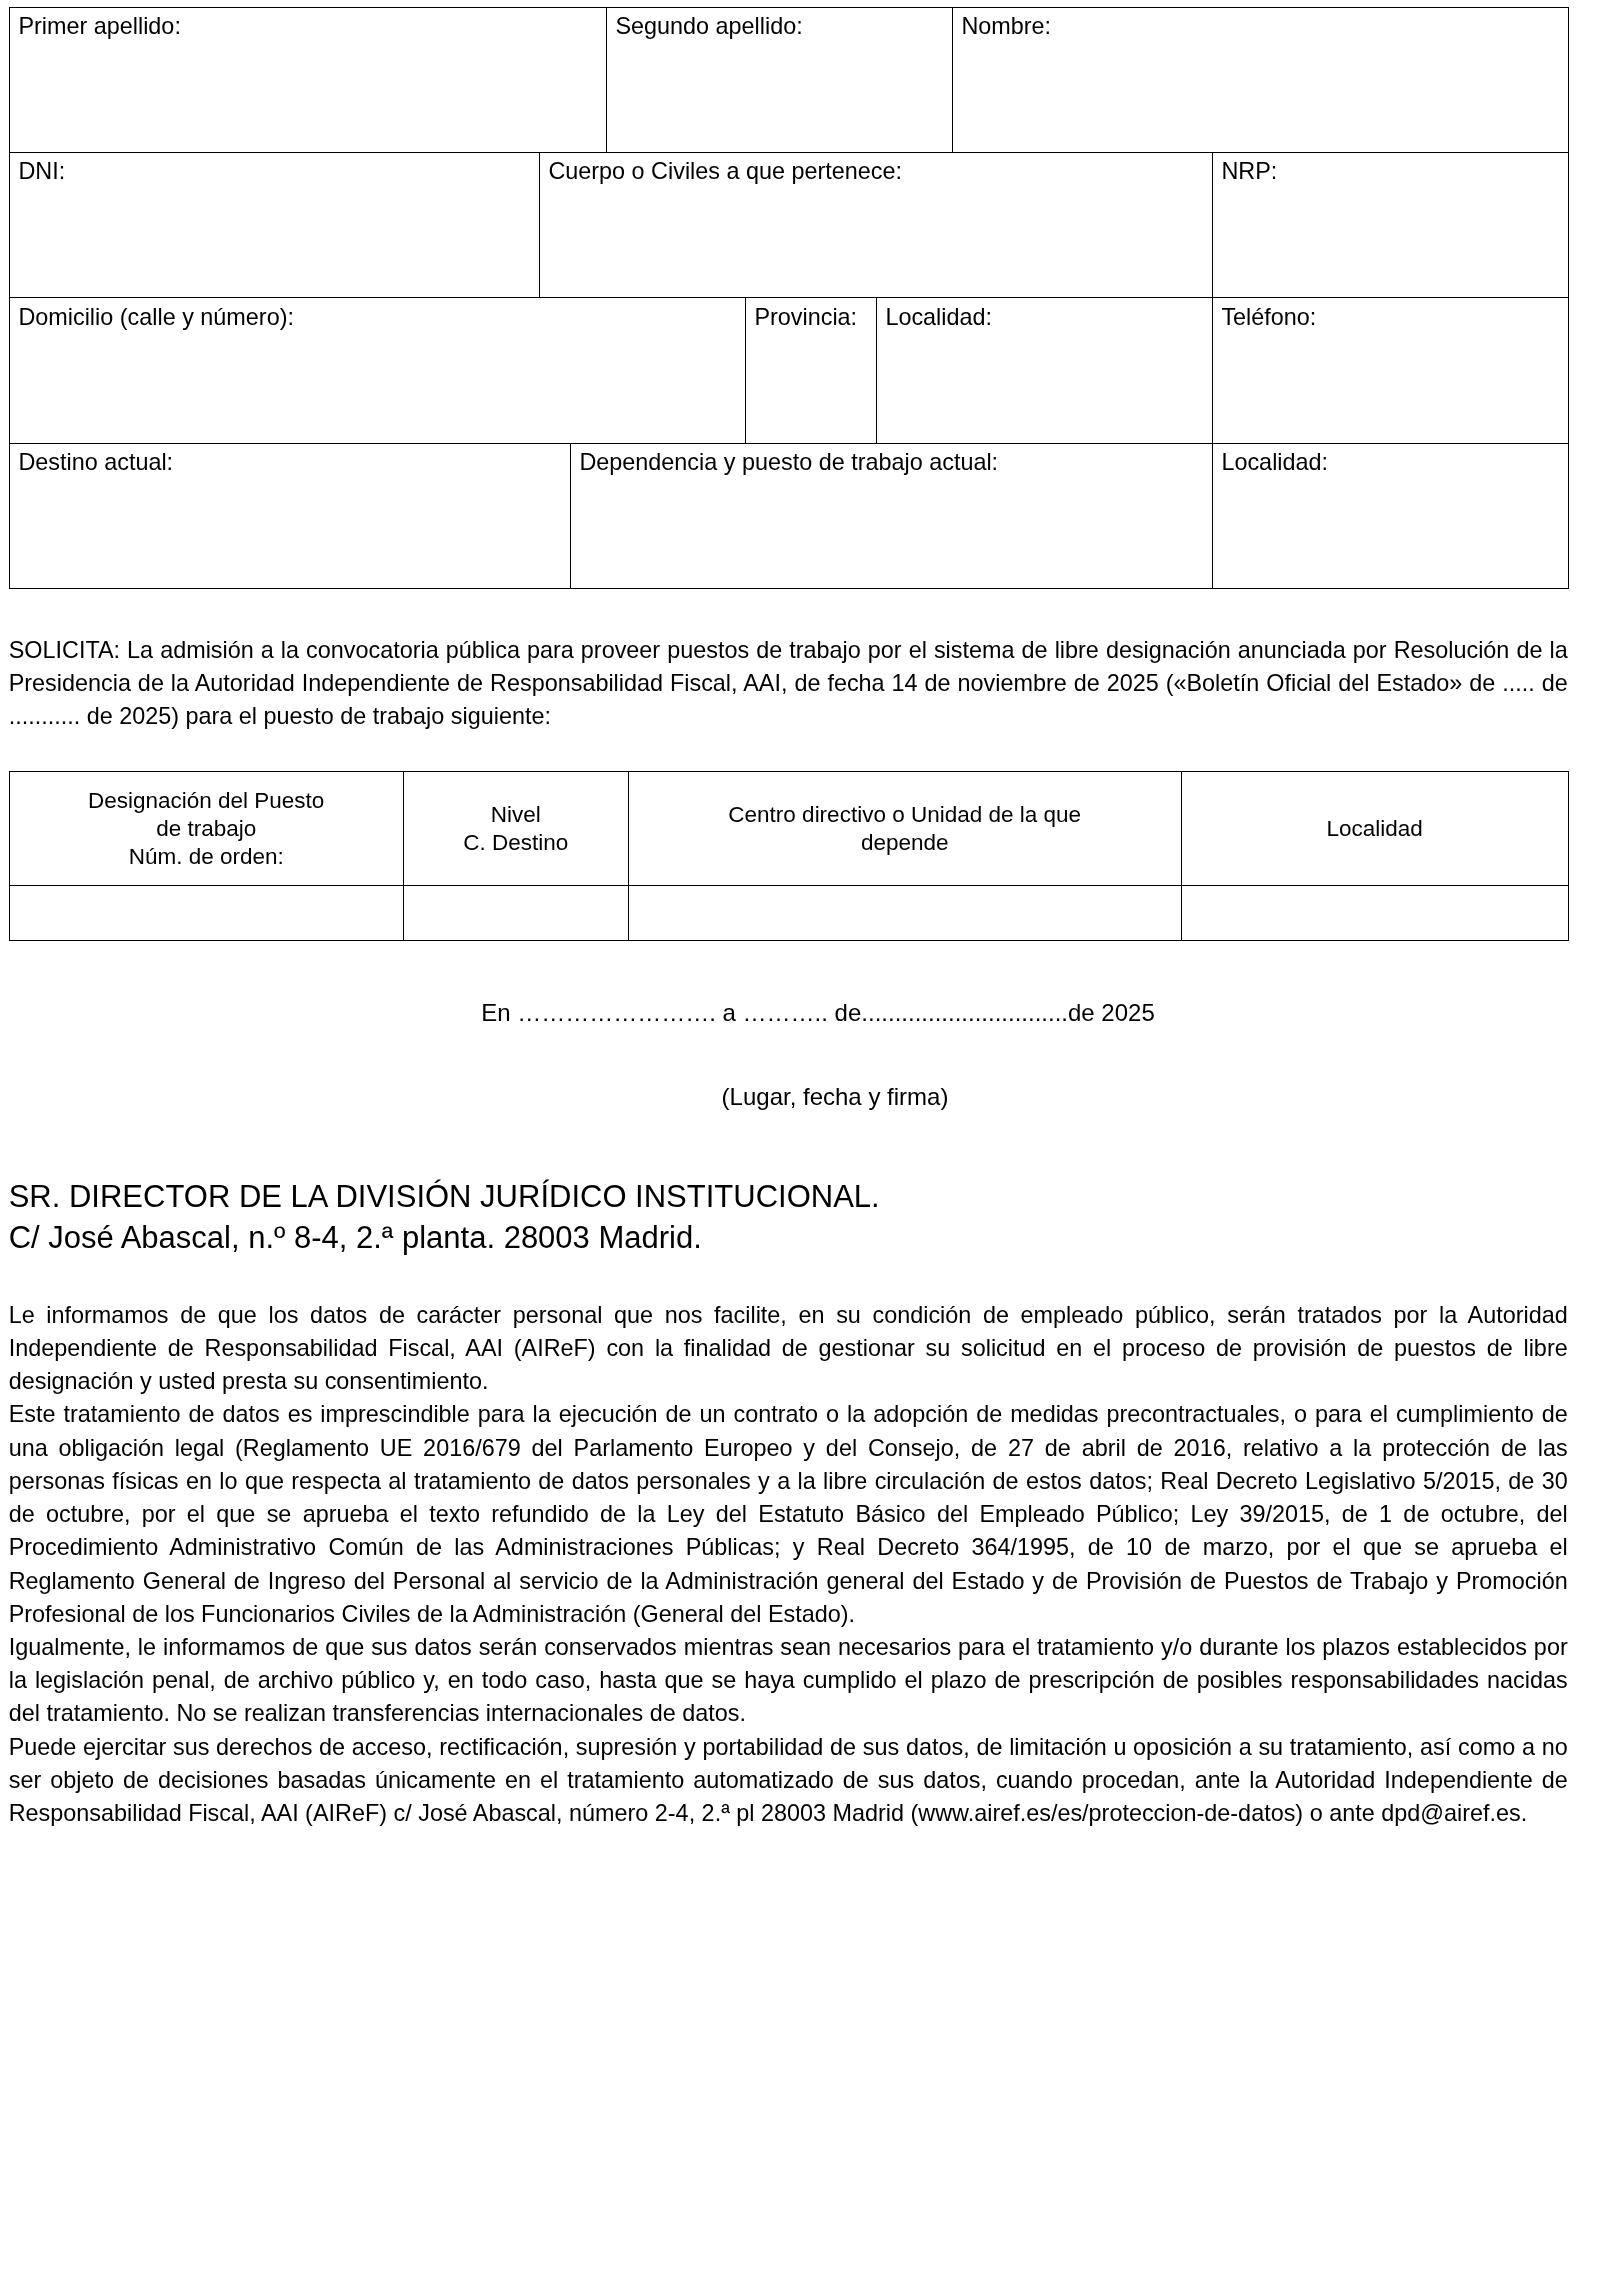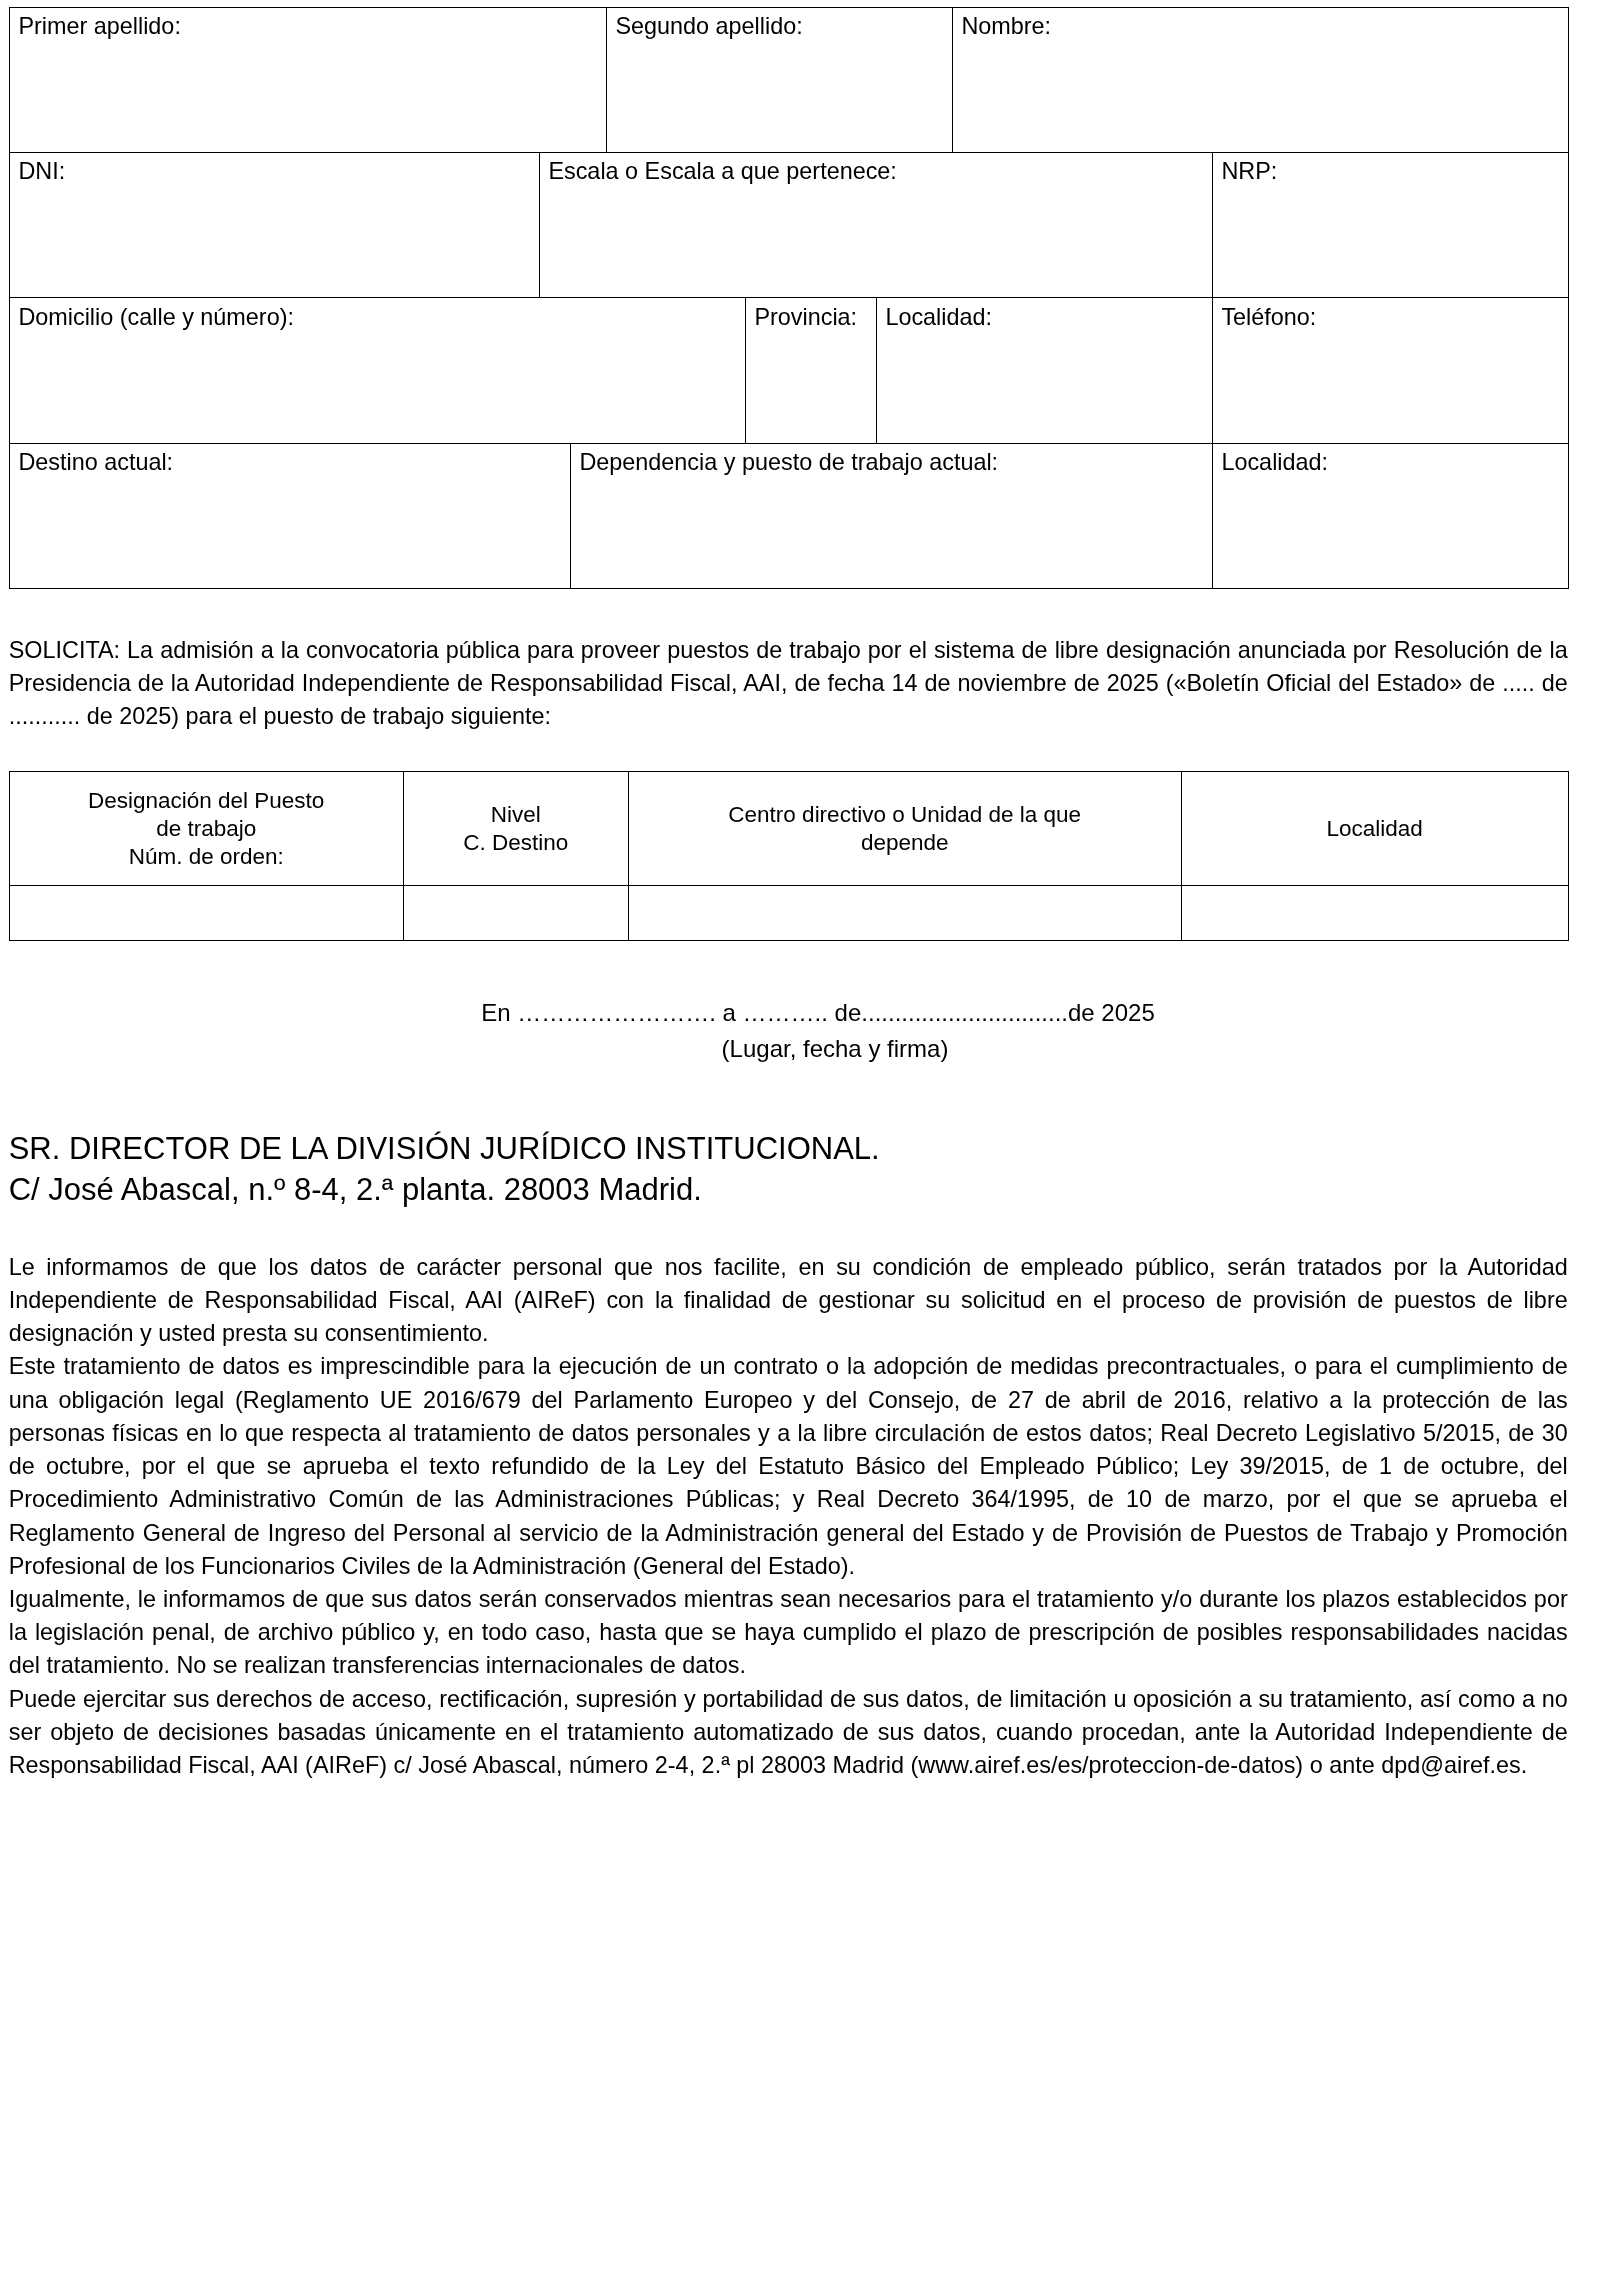--- a/index.html
+++ b/index.html
@@ -78,21 +78,21 @@
   }
 
   
   #signature-block {
     margin: 54px 0 0 0;
     text-align: center;
     font-size: 24px;
     line-height: 1.5;
   }
   #signature-line { padding-left: 35px; }
-  #signature-caption { padding-left: 69px; }
+  #signature-caption { padding-left: 69px; margin-top: 48px; }
 
   
   #recipient-block {
     margin: 62px 0 0 8.7px;
     font-size: 31px;
     line-height: 1.32;
   }
 
   
   #privacy-notice {
@@ -129,21 +129,21 @@
 
     <tbody>
         <tr class="row-tall">
       <td colspan="3">Primer apellido:</td>
       <td colspan="5">Segundo apellido:</td>
       <td colspan="3">Nombre:</td>
     </tr>
 
     <tr class="row-tall">
       <td colspan="1">DNI:</td>
-      <td colspan="8">Escala o Escala a que pertenece:</td>
+      <td colspan="8">Cuerpo o Civiles a que pertenece:</td>
       <td colspan="2">NRP:</td>
     </tr>
 
     <tr class="row-tall">
       <td colspan="4">Domicilio (calle y número):</td>
       <td colspan="3">Provincia:</td>
       <td colspan="2">Localidad:</td>
       <td colspan="2">Teléfono:</td>
     </tr>
 

